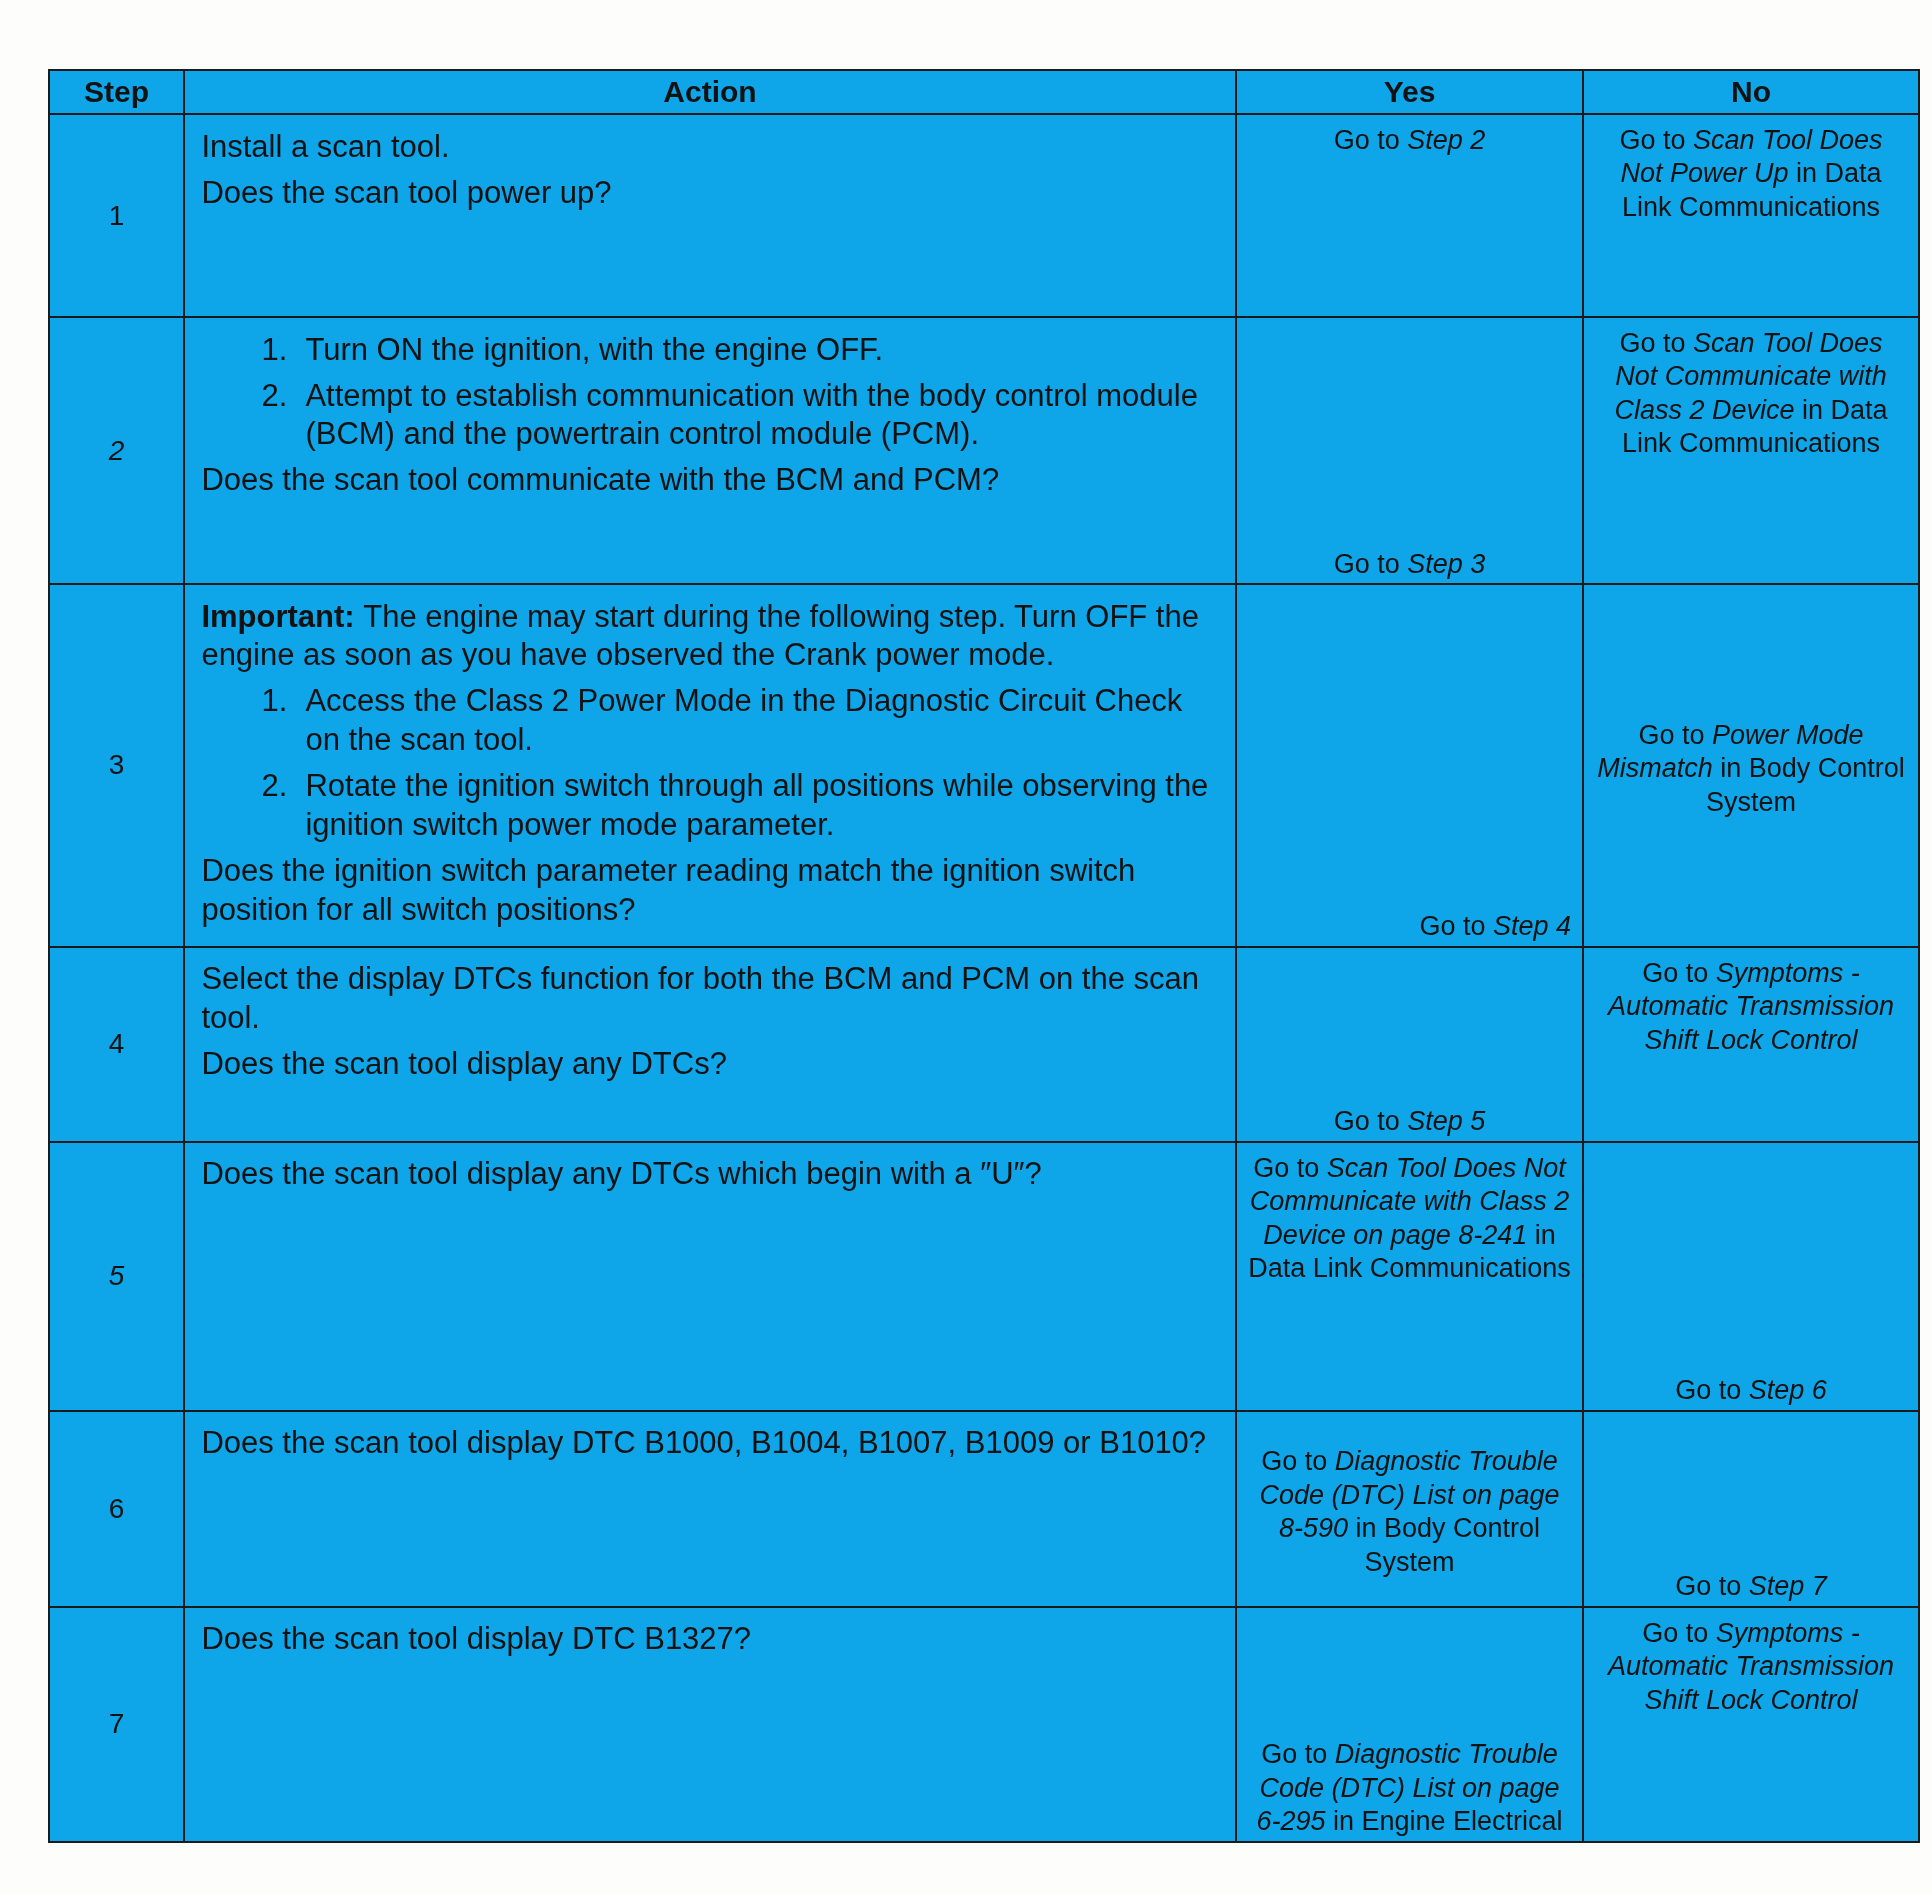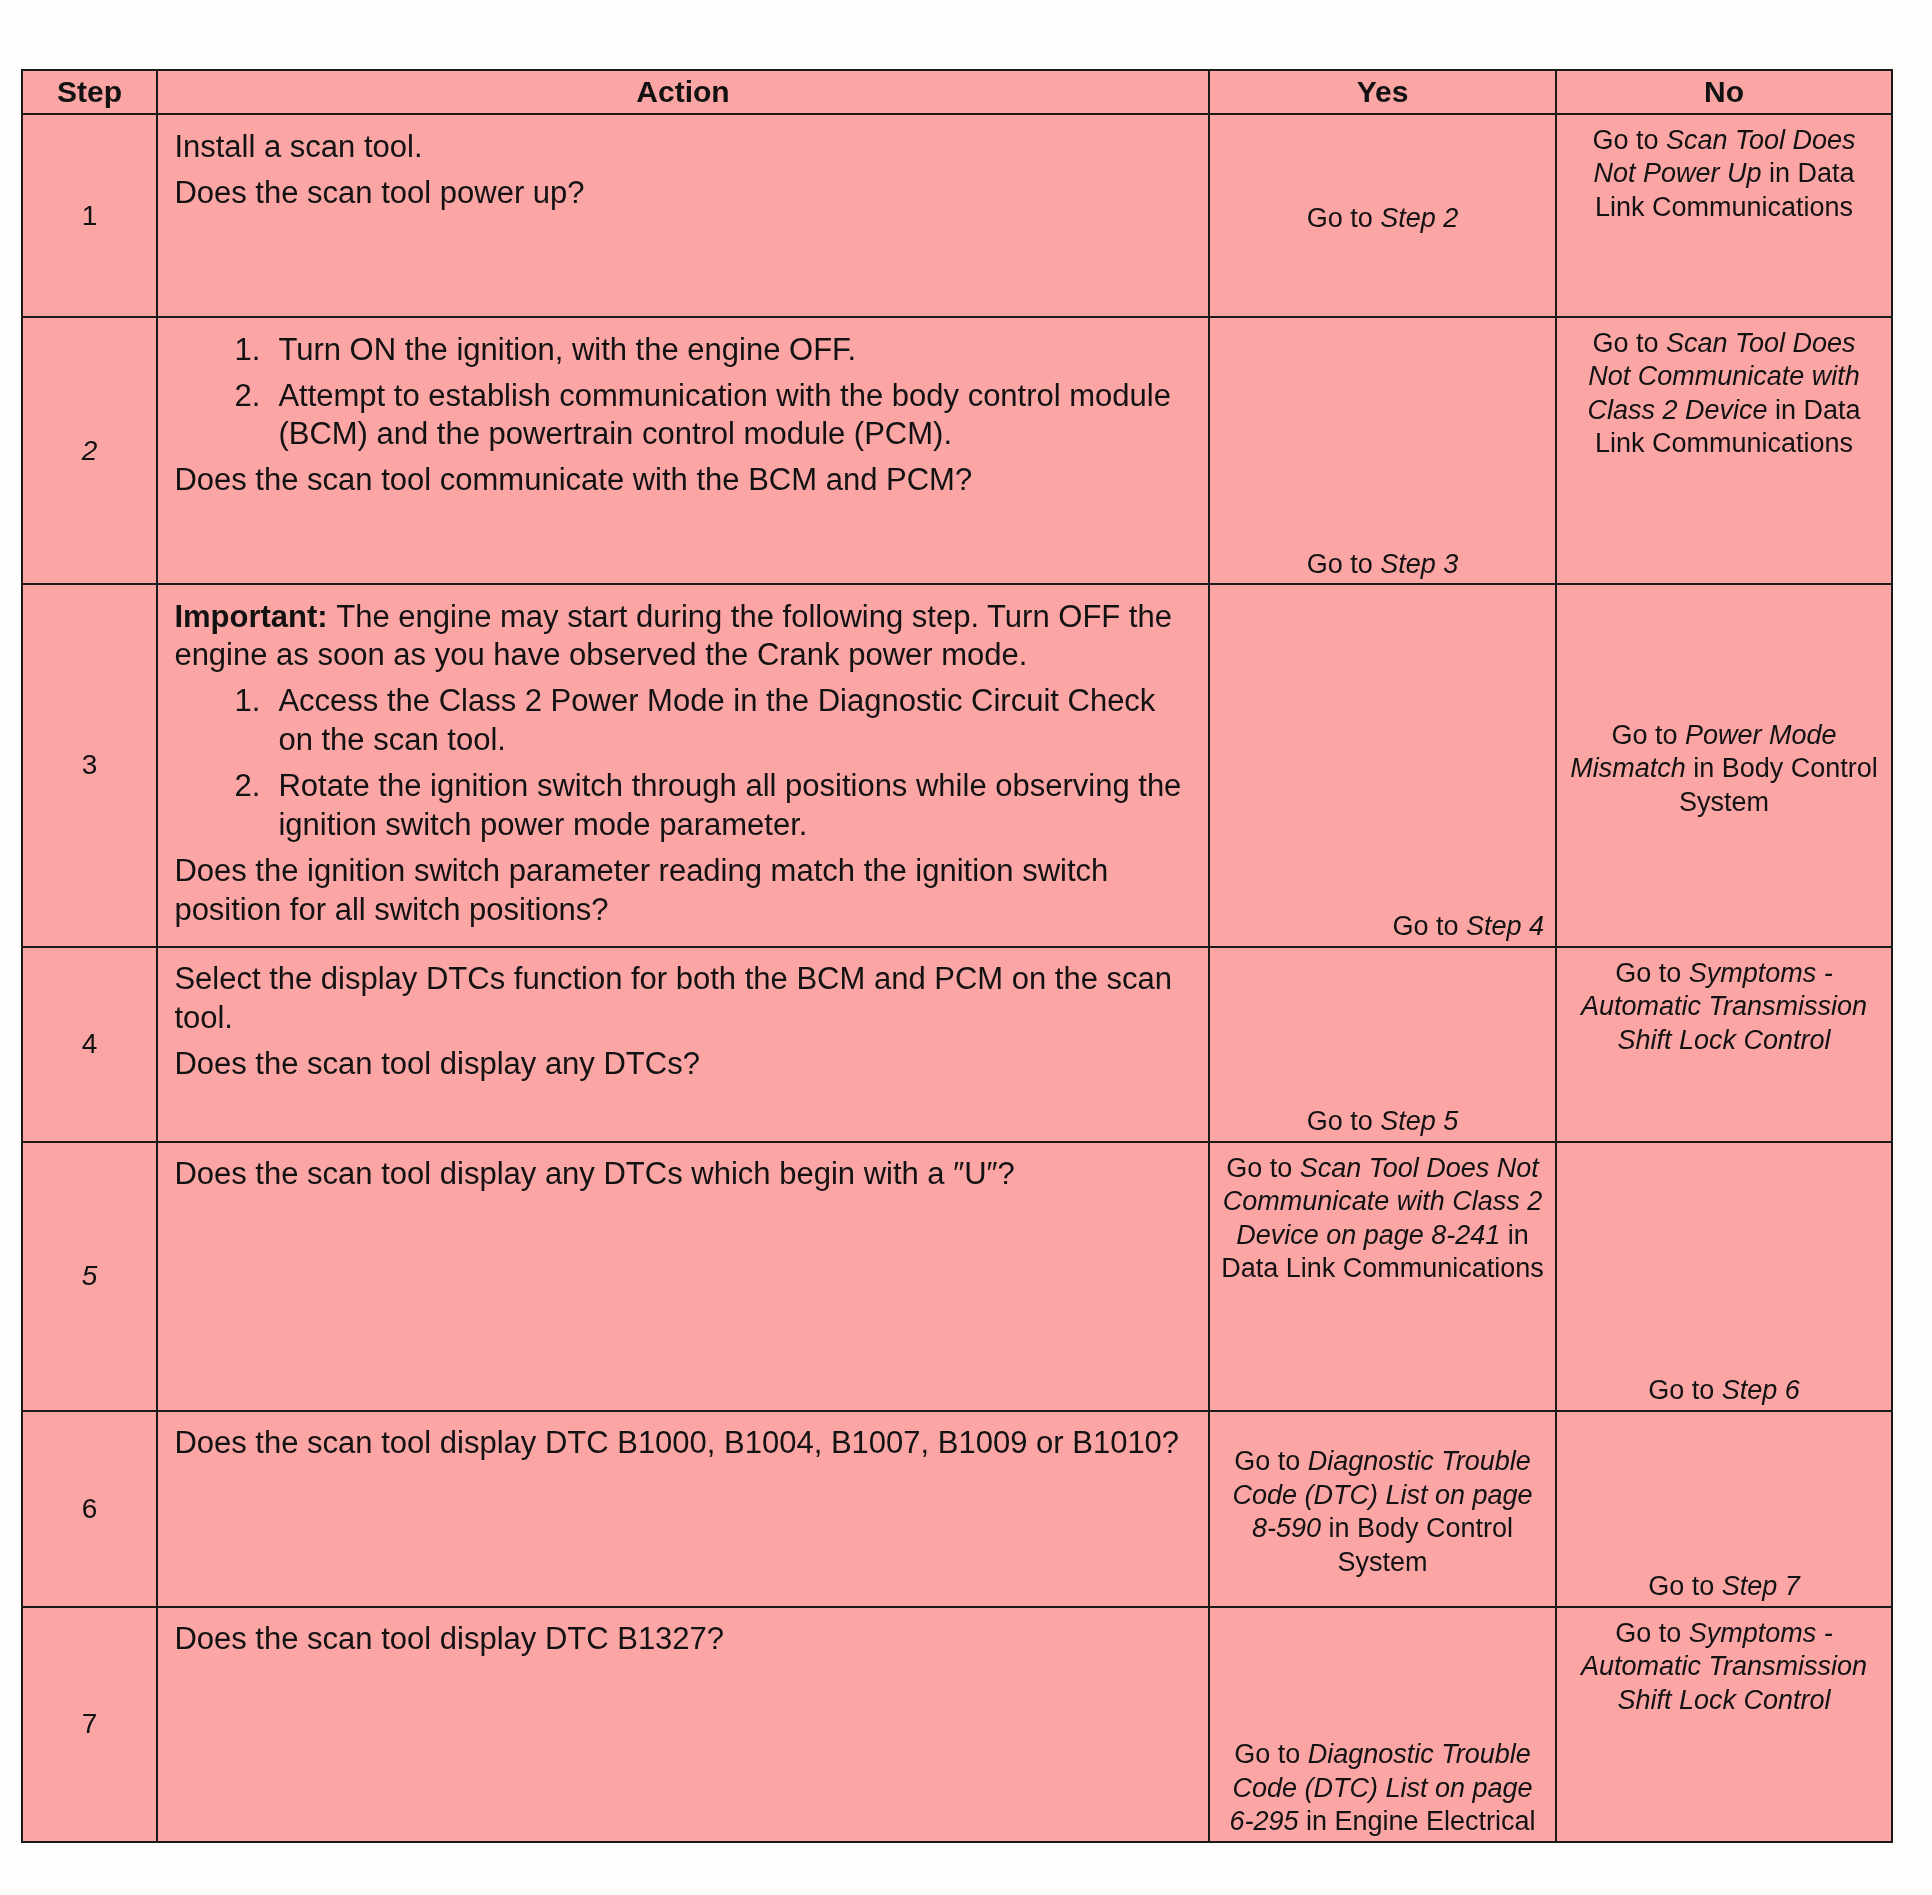--- a/index.html
+++ b/index.html
@@ -6,25 +6,25 @@
   html, body {
     width: 1933px; height: 1896px;
     background: #fdfdfb;
     font-family: "Liberation Sans", sans-serif;
     color: #121212;
   }
   .page { position: relative; width: 1933px; height: 1896px; }
 
   table.diag {
     position: absolute;
-    left: 21px; top: 69px;
+    left: 48px; top: 69px;
     width: 1871px;
     border-collapse: collapse;
     table-layout: fixed;
-    background: #fca5a5;
+    background: #0ea5e9;
   }
   table.diag th, table.diag td {
     border: 2.7px solid #1a1a1a;
   }
   thead tr { height: 44px; }
   th {
     font-size: 30px;
     font-weight: bold;
     text-align: center;
     vertical-align: middle;
@@ -96,21 +96,21 @@
       </tr>
     </thead>
     <tbody id="table-body">
         <tr style="height: 203px;">
           <td class="step-cell"><span>1</span></td>
           <td class="action-cell">
             <div class="action-p"><span>Install a scan tool.</span></div>
             <div class="action-p"><span>Does the scan tool power up?</span></div>
           </td>
           <td class="result-cell">
-            <div class="result-inner" style="justify-content: center;">
+            <div class="result-inner" style="justify-content: flex-start;">
               <div><span>Go to </span><span style="font-style: italic;">Step 2</span></div>
             </div>
           </td>
           <td class="result-cell">
             <div class="result-inner" style="justify-content: flex-start;">
               <div><span>Go to </span><span style="font-style: italic;">Scan Tool Does Not Power Up</span><span> in Data Link Communications</span></div>
             </div>
           </td>
         </tr>
         <tr style="height: 267px;">

